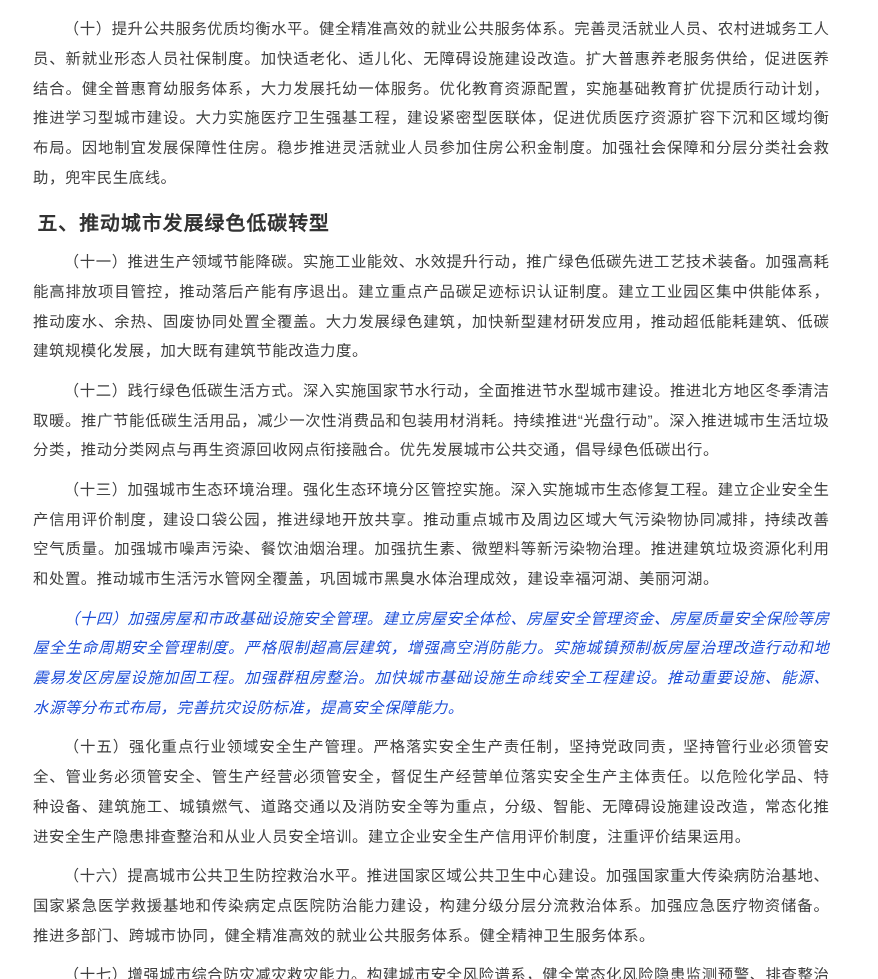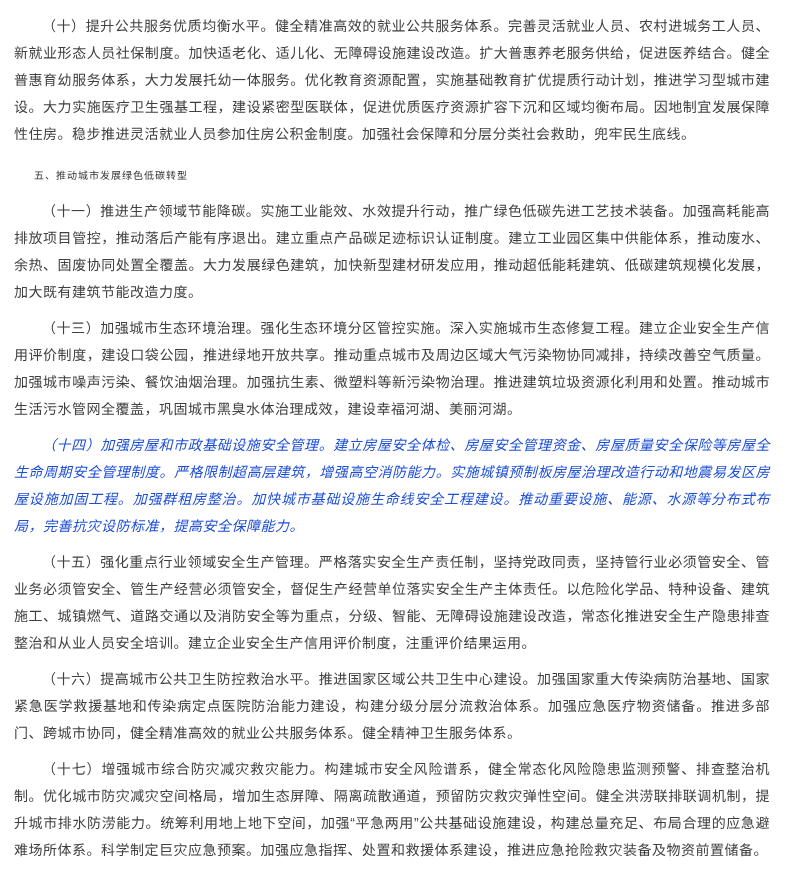--- a/index.html
+++ b/index.html
@@ -19,41 +19,42 @@
     box-sizing: border-box;
     padding: 4px 28px 14px 14px;
   }
   .doc-body {
     font-size: 14px;
     line-height: 27px;
     text-align: justify;
     letter-spacing: 0.5px;
   }
   .doc-body p.para {
-    margin: 9px 0;
+    margin: 9px 16px;
     text-indent: 2em;
     color: #404040;
   }
   .doc-body h3.section-heading {
     margin: 17px 0 11px 20px;
-    font-size: 10px;
-    font-weight: normal;
+    font-size: 18px;
+    font-weight: bold;
     color: #333333;
     line-height: 22px;
     text-indent: 0;
     letter-spacing: 1px;
   }
 </style>
 </head>
 <body style="background: rgb(255, 255, 255);">
 
 <div class="page">
   <div class="doc-body" id="doc-body">
       <p class="para" style="color: rgb(64, 64, 64);">（十）提升公共服务优质均衡水平。健全精准高效的就业公共服务体系。完善灵活就业人员、农村进城务工人员、新就业形态人员社保制度。加快适老化、适儿化、无障碍设施建设改造。扩大普惠养老服务供给，促进医养结合。健全普惠育幼服务体系，大力发展托幼一体服务。优化教育资源配置，实施基础教育扩优提质行动计划，推进学习型城市建设。大力实施医疗卫生强基工程，建设紧密型医联体，促进优质医疗资源扩容下沉和区域均衡布局。因地制宜发展保障性住房。稳步推进灵活就业人员参加住房公积金制度。加强社会保障和分层分类社会救助，兜牢民生底线。</p>
       <h3 class="section-heading" style="color: rgb(51, 51, 51);">五、推动城市发展绿色低碳转型</h3>
       <p class="para" style="color: rgb(64, 64, 64);">（十一）推进生产领域节能降碳。实施工业能效、水效提升行动，推广绿色低碳先进工艺技术装备。加强高耗能高排放项目管控，推动落后产能有序退出。建立重点产品碳足迹标识认证制度。建立工业园区集中供能体系，推动废水、余热、固废协同处置全覆盖。大力发展绿色建筑，加快新型建材研发应用，推动超低能耗建筑、低碳建筑规模化发展，加大既有建筑节能改造力度。</p>
+      <p class="para" style="color: rgb(64, 64, 64);">（十二）践行绿色低碳生活方式。深入实施国家节水行动，全面推进节水型城市建设。推进北方地区冬季清洁取暖。推广节能低碳生活用品，减少一次性消费品和包装用材消耗。持续推进“光盘行动”。深入推进城市生活垃圾分类，推动分类网点与再生资源回收网点衔接融合。优先发展城市公共交通，倡导绿色低碳出行。</p>
       <p class="para" style="color: rgb(64, 64, 64);">（十三）加强城市生态环境治理。强化生态环境分区管控实施。深入实施城市生态修复工程。建立企业安全生产信用评价制度，建设口袋公园，推进绿地开放共享。推动重点城市及周边区域大气污染物协同减排，持续改善空气质量。加强城市噪声污染、餐饮油烟治理。加强抗生素、微塑料等新污染物治理。推进建筑垃圾资源化利用和处置。推动城市生活污水管网全覆盖，巩固城市黑臭水体治理成效，建设幸福河湖、美丽河湖。</p>
       <p class="para" style="color: #1d4ed8; font-style: italic;">（十四）加强房屋和市政基础设施安全管理。建立房屋安全体检、房屋安全管理资金、房屋质量安全保险等房屋全生命周期安全管理制度。严格限制超高层建筑，增强高空消防能力。实施城镇预制板房屋治理改造行动和地震易发区房屋设施加固工程。加强群租房整治。加快城市基础设施生命线安全工程建设。推动重要设施、能源、水源等分布式布局，完善抗灾设防标准，提高安全保障能力。</p>
       <p class="para" style="color: rgb(64, 64, 64);">（十五）强化重点行业领域安全生产管理。严格落实安全生产责任制，坚持党政同责，坚持管行业必须管安全、管业务必须管安全、管生产经营必须管安全，督促生产经营单位落实安全生产主体责任。以危险化学品、特种设备、建筑施工、城镇燃气、道路交通以及消防安全等为重点，分级、智能、无障碍设施建设改造，常态化推进安全生产隐患排查整治和从业人员安全培训。建立企业安全生产信用评价制度，注重评价结果运用。</p>
       <p class="para" style="color: rgb(64, 64, 64);">（十六）提高城市公共卫生防控救治水平。推进国家区域公共卫生中心建设。加强国家重大传染病防治基地、国家紧急医学救援基地和传染病定点医院防治能力建设，构建分级分层分流救治体系。加强应急医疗物资储备。推进多部门、跨城市协同，健全精准高效的就业公共服务体系。健全精神卫生服务体系。</p>
       <p class="para" style="color: rgb(64, 64, 64);">（十七）增强城市综合防灾减灾救灾能力。构建城市安全风险谱系，健全常态化风险隐患监测预警、排查整治机制。优化城市防灾减灾空间格局，增加生态屏障、隔离疏散通道，预留防灾救灾弹性空间。健全洪涝联排联调机制，提升城市排水防涝能力。统筹利用地上地下空间，加强“平急两用”公共基础设施建设，构建总量充足、布局合理的应急避难场所体系。科学制定巨灾应急预案。加强应急指挥、处置和救援体系建设，推进应急抢险救灾装备及物资前置储备。</p>
     </div>
 </div>
 
 </body></html>

